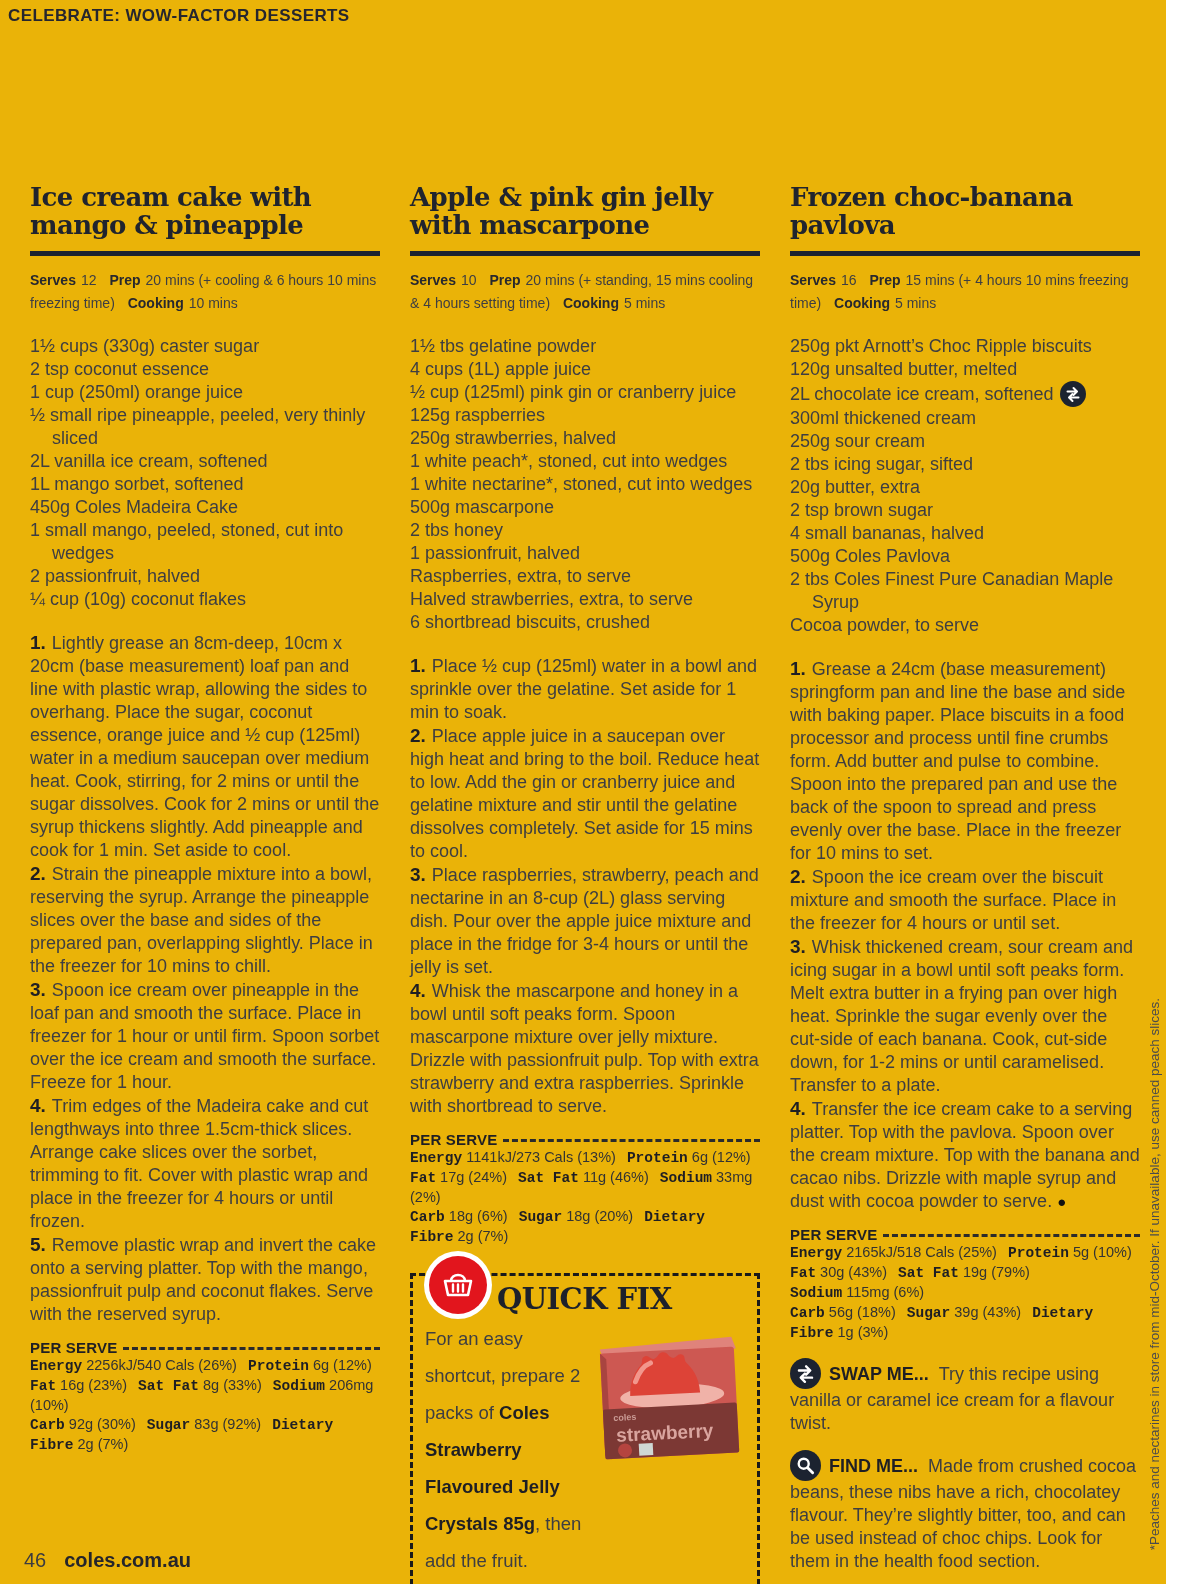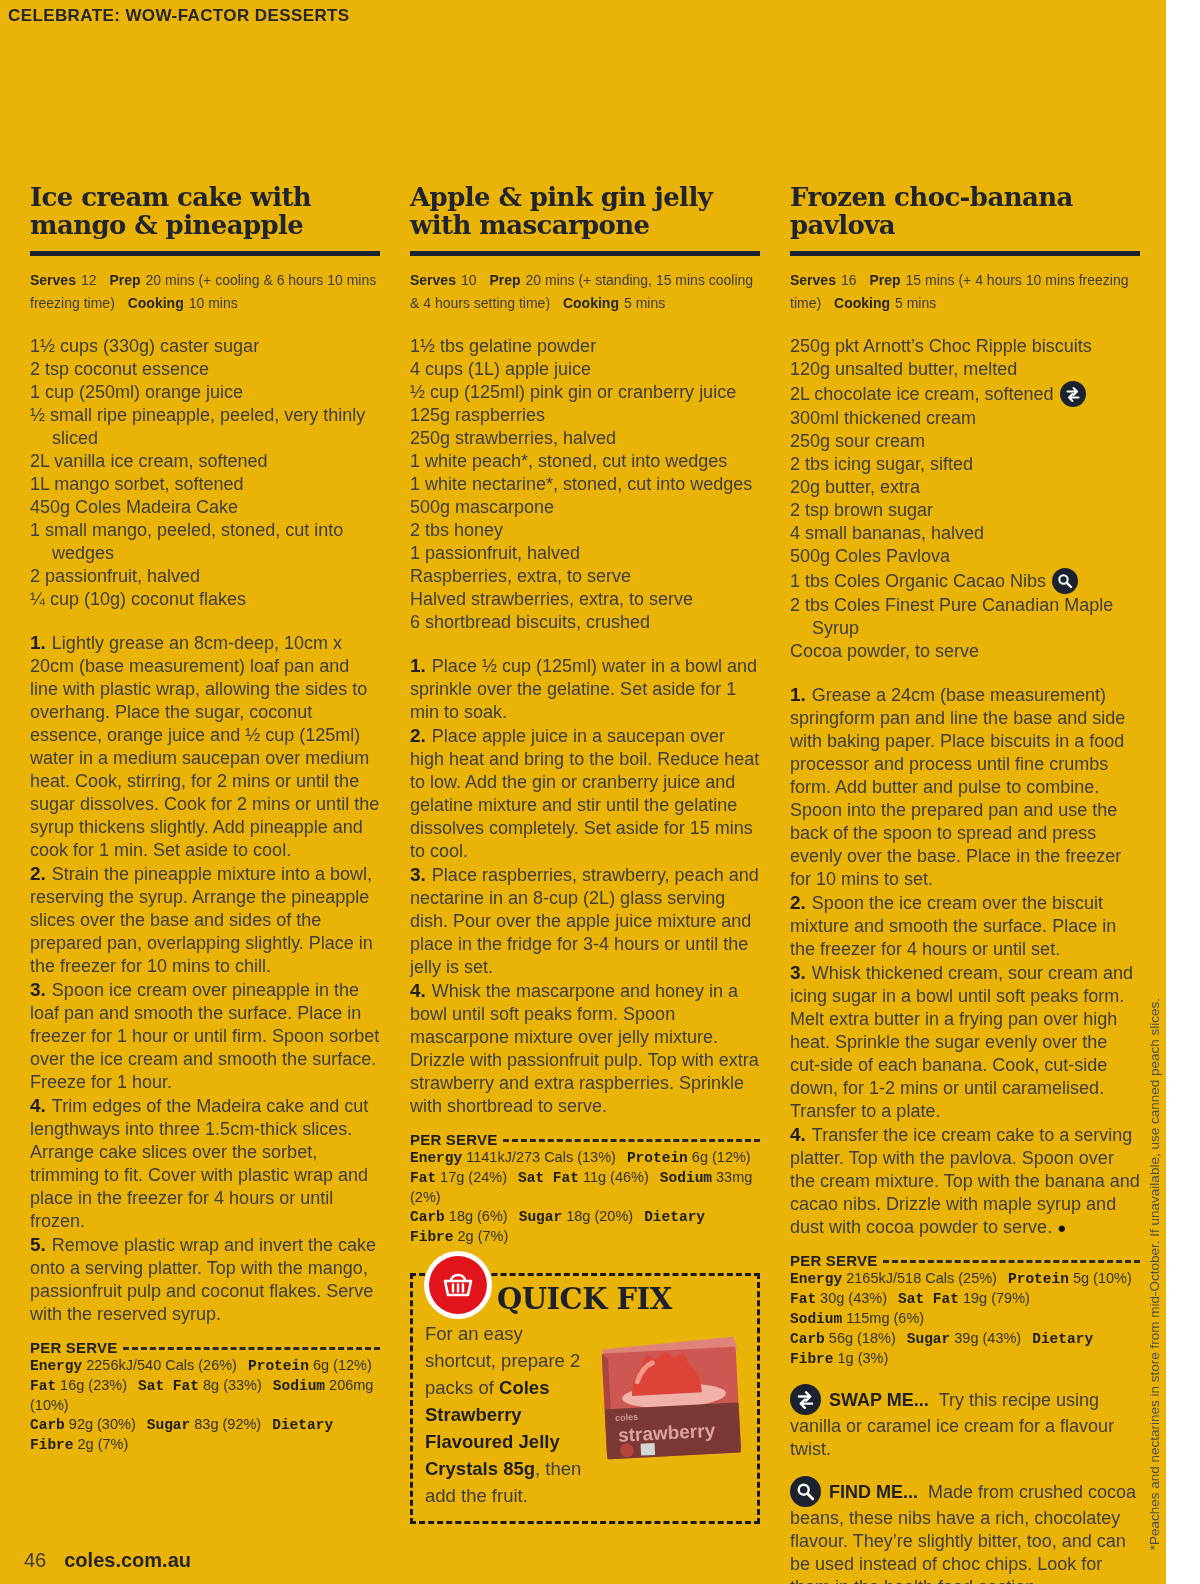--- a/index.html
+++ b/index.html
@@ -34,21 +34,21 @@
   .callout .icb svg{width:100%;height:100%;}
   .qf{border:3px dashed #1a1a1a;margin-top:26px;padding:4px 10px 12px 12px;}
   .qf-head{display:flex;align-items:center;}
   .qf-badge{width:58px;height:58px;border-radius:50%;background:#e2151d;flex:none;
             display:flex;align-items:center;justify-content:center;
             box-shadow:0 0 0 5px #ffffff;margin:-26px 10px 0 4px;}
   .qf-badge svg{width:38px;height:38px;}
   .qf-title{font-family:"DejaVu Serif",serif;font-weight:800;font-size:29px;
             color:#1d212b;letter-spacing:-0.5px;margin-top:2px;}
   .qf-body{display:flex;gap:6px;}
-  .qf-text{flex:1;font-size:18.5px;line-height:27px;margin:4px 0 0;}
+  .qf-text{flex:1;font-size:18.5px;line-height:37px;margin:4px 0 0;}
   .qf-text b{color:#1f1f24;}
   .qf-img{width:152px;flex:none;transform:rotate(-3deg);margin-top:2px;}
   .endmark{margin-left:5px;font-size:15px;color:#111;}
   .footnote{position:absolute;right:4px;bottom:34px;writing-mode:vertical-rl;
             transform:rotate(180deg);white-space:nowrap;font-size:13.5px;color:#4b4b4b;}
   .footer{position:absolute;left:24px;bottom:12px;font-size:20px;}
   .footer .pn{color:#3c3c40;margin-right:18px;font-weight:normal;}
   .footer .site{font-weight:bold;color:#25252b;}
 </style>
 </head>
@@ -205,27 +205,20 @@
                 <path d="M18.5 16.5h-9M12.5 20 9 16.5l3.5-3.5" fill="none" stroke="#ffffff" stroke-width="2" stroke-linecap="round" stroke-linejoin="round"></path>
               </svg>
             </span></li>
         <li>300ml thickened cream</li>
         <li>250g sour cream</li>
         <li>2 tbs icing sugar, sifted</li>
         <li>20g butter, extra</li>
         <li>2 tsp brown sugar</li>
         <li>4 small bananas, halved</li>
         <li>500g Coles Pavlova</li>
-        <li><span>1 tbs Coles Organic Cacao Nibs</span><span class="ic">
-              <svg viewBox="0 0 26 26">
-                <circle cx="13" cy="13" r="13" fill="#1c2330"></circle>
-                <circle cx="11.5" cy="11.5" r="4.2" fill="none" stroke="#ffffff" stroke-width="2"></circle>
-                <path d="M14.8 14.8 19 19" stroke="#ffffff" stroke-width="2.4" stroke-linecap="round"></path>
-              </svg>
-            </span></li>
         <li>2 tbs Coles Finest Pure Canadian Maple Syrup</li>
         <li>Cocoa powder, to serve</li>
       </ul>
       <p class="step"><b class="n">1.</b><span>Grease a 24cm (base measurement) springform pan and line the base and side with baking paper. Place biscuits in a food processor and process until fine crumbs form. Add butter and pulse to combine. Spoon into the prepared pan and use the back of the spoon to spread and press evenly over the base. Place in the freezer for 10 mins to set.</span></p>
       <p class="step"><b class="n">2.</b><span>Spoon the ice cream over the biscuit mixture and smooth the surface. Place in the freezer for 4 hours or until set.</span></p>
       <p class="step"><b class="n">3.</b><span>Whisk thickened cream, sour cream and icing sugar in a bowl until soft peaks form. Melt extra butter in a frying pan over high heat. Sprinkle the sugar evenly over the cut-side of each banana. Cook, cut-side down, for 1-2 mins or until caramelised. Transfer to a plate.</span></p>
       <p class="step"><b class="n">4.</b><span>Transfer the ice cream cake to a serving platter. Top with the pavlova. Spoon over the cream mixture. Top with the banana and cacao nibs. Drizzle with maple syrup and dust with cocoa powder to serve.</span><span class="endmark">●</span></p>
       <div class="ps">
         <div class="ps-head">
           <b>PER SERVE</b>

